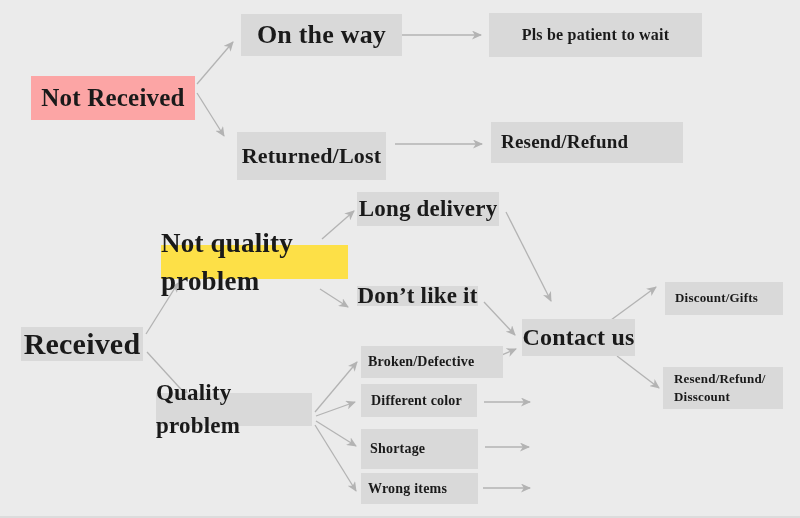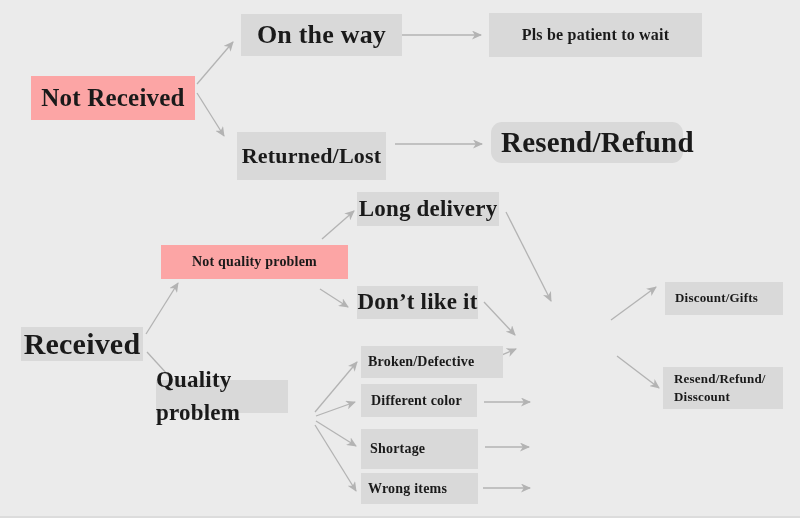--- a/index.html
+++ b/index.html
@@ -55,26 +55,27 @@
       <line x1="485" y1="447" x2="529" y2="447" stroke="#b3b3b3" stroke-width="1.3" marker-end="url(#arrowhead)"></line>
       <line x1="483" y1="488" x2="530" y2="488" stroke="#b3b3b3" stroke-width="1.3" marker-end="url(#arrowhead)"></line>
       <line x1="611" y1="320" x2="656" y2="287" stroke="#b3b3b3" stroke-width="1.3" marker-end="url(#arrowhead)"></line>
       <line x1="617" y1="356" x2="659" y2="388" stroke="#b3b3b3" stroke-width="1.3" marker-end="url(#arrowhead)"></line>
     </svg>
 
 <div class="node" style="left: 23px; top: 76px; width: 164px; height: 44px; font-size: 25px; background: #fca5a5; color: rgb(26, 26, 26); justify-content: center; padding-left: 0px; margin-left: 8px;">Not Received</div>
     <div class="node" style="left: 241px; top: 14px; width: 161px; height: 42px; font-size: 26px; background: rgb(217, 217, 217); color: rgb(26, 26, 26); justify-content: center; padding-left: 0px;">On the way</div>
     <div class="node" style="left: 489px; top: 13px; width: 213px; height: 44px; font-size: 16px; background: rgb(217, 217, 217); color: rgb(26, 26, 26); justify-content: center; padding-left: 0px;">Pls be patient to wait</div>
     <div class="node" style="left: 237px; top: 132px; width: 149px; height: 48px; font-size: 22px; background: rgb(217, 217, 217); color: rgb(26, 26, 26); justify-content: center; padding-left: 0px;">Returned/Lost</div>
-    <div class="node" style="left: 491px; top: 122px; width: 192px; height: 41px; font-size: 29px; background: rgb(217, 217, 217); color: rgb(26, 26, 26); justify-content: flex-start; padding-left: 10px; border-radius: 11px;">Resend/Refund</div>
+    <div class="node" style="left: 491px; top: 122px; width: 192px; height: 41px; font-size: 19px; background: rgb(217, 217, 217); color: rgb(26, 26, 26); justify-content: flex-start; padding-left: 10px;">Resend/Refund</div>
     <div class="node" style="left: 21px; top: 327px; width: 122px; height: 34px; font-size: 30px; background: rgb(217, 217, 217); color: rgb(26, 26, 26); justify-content: center; padding-left: 0px;">Received</div>
-    <div class="node" style="left: 161px; top: 245px; width: 187px; height: 34px; font-size: 14px; background: #fca5a5; color: rgb(26, 26, 26); justify-content: center; padding-left: 0px;">Not quality problem</div>
+    <div class="node" style="left: 161px; top: 245px; width: 187px; height: 34px; font-size: 27px; background: #fde047; color: rgb(26, 26, 26); justify-content: center; padding-left: 0px;">Not quality problem</div>
     <div class="node" style="left: 357px; top: 192px; width: 142px; height: 34px; font-size: 23px; background: rgb(217, 217, 217); color: rgb(26, 26, 26); justify-content: center; padding-left: 0px;">Long delivery</div>
-    <div class="node" style="left: 357px; top: 286px; width: 121px; height: 33px; font-size: 23px; background: rgb(217, 217, 217); color: rgb(26, 26, 26); justify-content: center; padding-left: 0px;">Don’t like it</div>
-    <div class="node" style="left: 156px; top: 380px; width: 132px; height: 33px; font-size: 23px; background: rgb(217, 217, 217); color: rgb(26, 26, 26); justify-content: center; padding-left: 0px;">Quality problem</div>
+    <div class="node" style="left: 357px; top: 286px; width: 121px; height: 20px; font-size: 23px; background: rgb(217, 217, 217); color: rgb(26, 26, 26); justify-content: center; padding-left: 0px;">Don’t like it</div>
+    <div class="node" style="left: 156px; top: 393px; width: 156px; height: 33px; font-size: 23px; background: rgb(217, 217, 217); color: rgb(26, 26, 26); justify-content: center; padding-left: 0px;">Quality problem</div>
+    <div class="node" style="left: 522px; top: 319px; width: 113px; height: 37px; font-size: 24px; background: rgb(217, 217, 217); color: rgb(26, 26, 26); justify-content: center; padding-left: 0px;">Contact us</div>
     <div class="node" style="left: 361px; top: 346px; width: 142px; height: 32px; font-size: 14px; background: rgb(217, 217, 217); color: rgb(26, 26, 26); justify-content: flex-start; padding-left: 7px;">Broken/Defective</div>
     <div class="node" style="left: 361px; top: 384px; width: 116px; height: 33px; font-size: 14px; background: rgb(217, 217, 217); color: rgb(26, 26, 26); justify-content: flex-start; padding-left: 10px;">Different color</div>
     <div class="node" style="left: 361px; top: 429px; width: 117px; height: 40px; font-size: 14px; background: rgb(217, 217, 217); color: rgb(26, 26, 26); justify-content: flex-start; padding-left: 9px;">Shortage</div>
     <div class="node" style="left: 361px; top: 473px; width: 117px; height: 31px; font-size: 14px; background: rgb(217, 217, 217); color: rgb(26, 26, 26); justify-content: flex-start; padding-left: 7px;">Wrong items</div>
     <div class="node" style="left: 665px; top: 282px; width: 118px; height: 33px; font-size: 13px; background: rgb(217, 217, 217); color: rgb(26, 26, 26); justify-content: flex-start; padding-left: 10px;">Discount/Gifts</div>
     <div class="node" style="left: 663px; top: 367px; width: 120px; height: 42px; font-size: 13px; background: rgb(217, 217, 217); color: rgb(26, 26, 26); justify-content: flex-start; padding-left: 11px;">Resend/Refund/
 Disscount</div>
   </div>
 
 </body></html>

